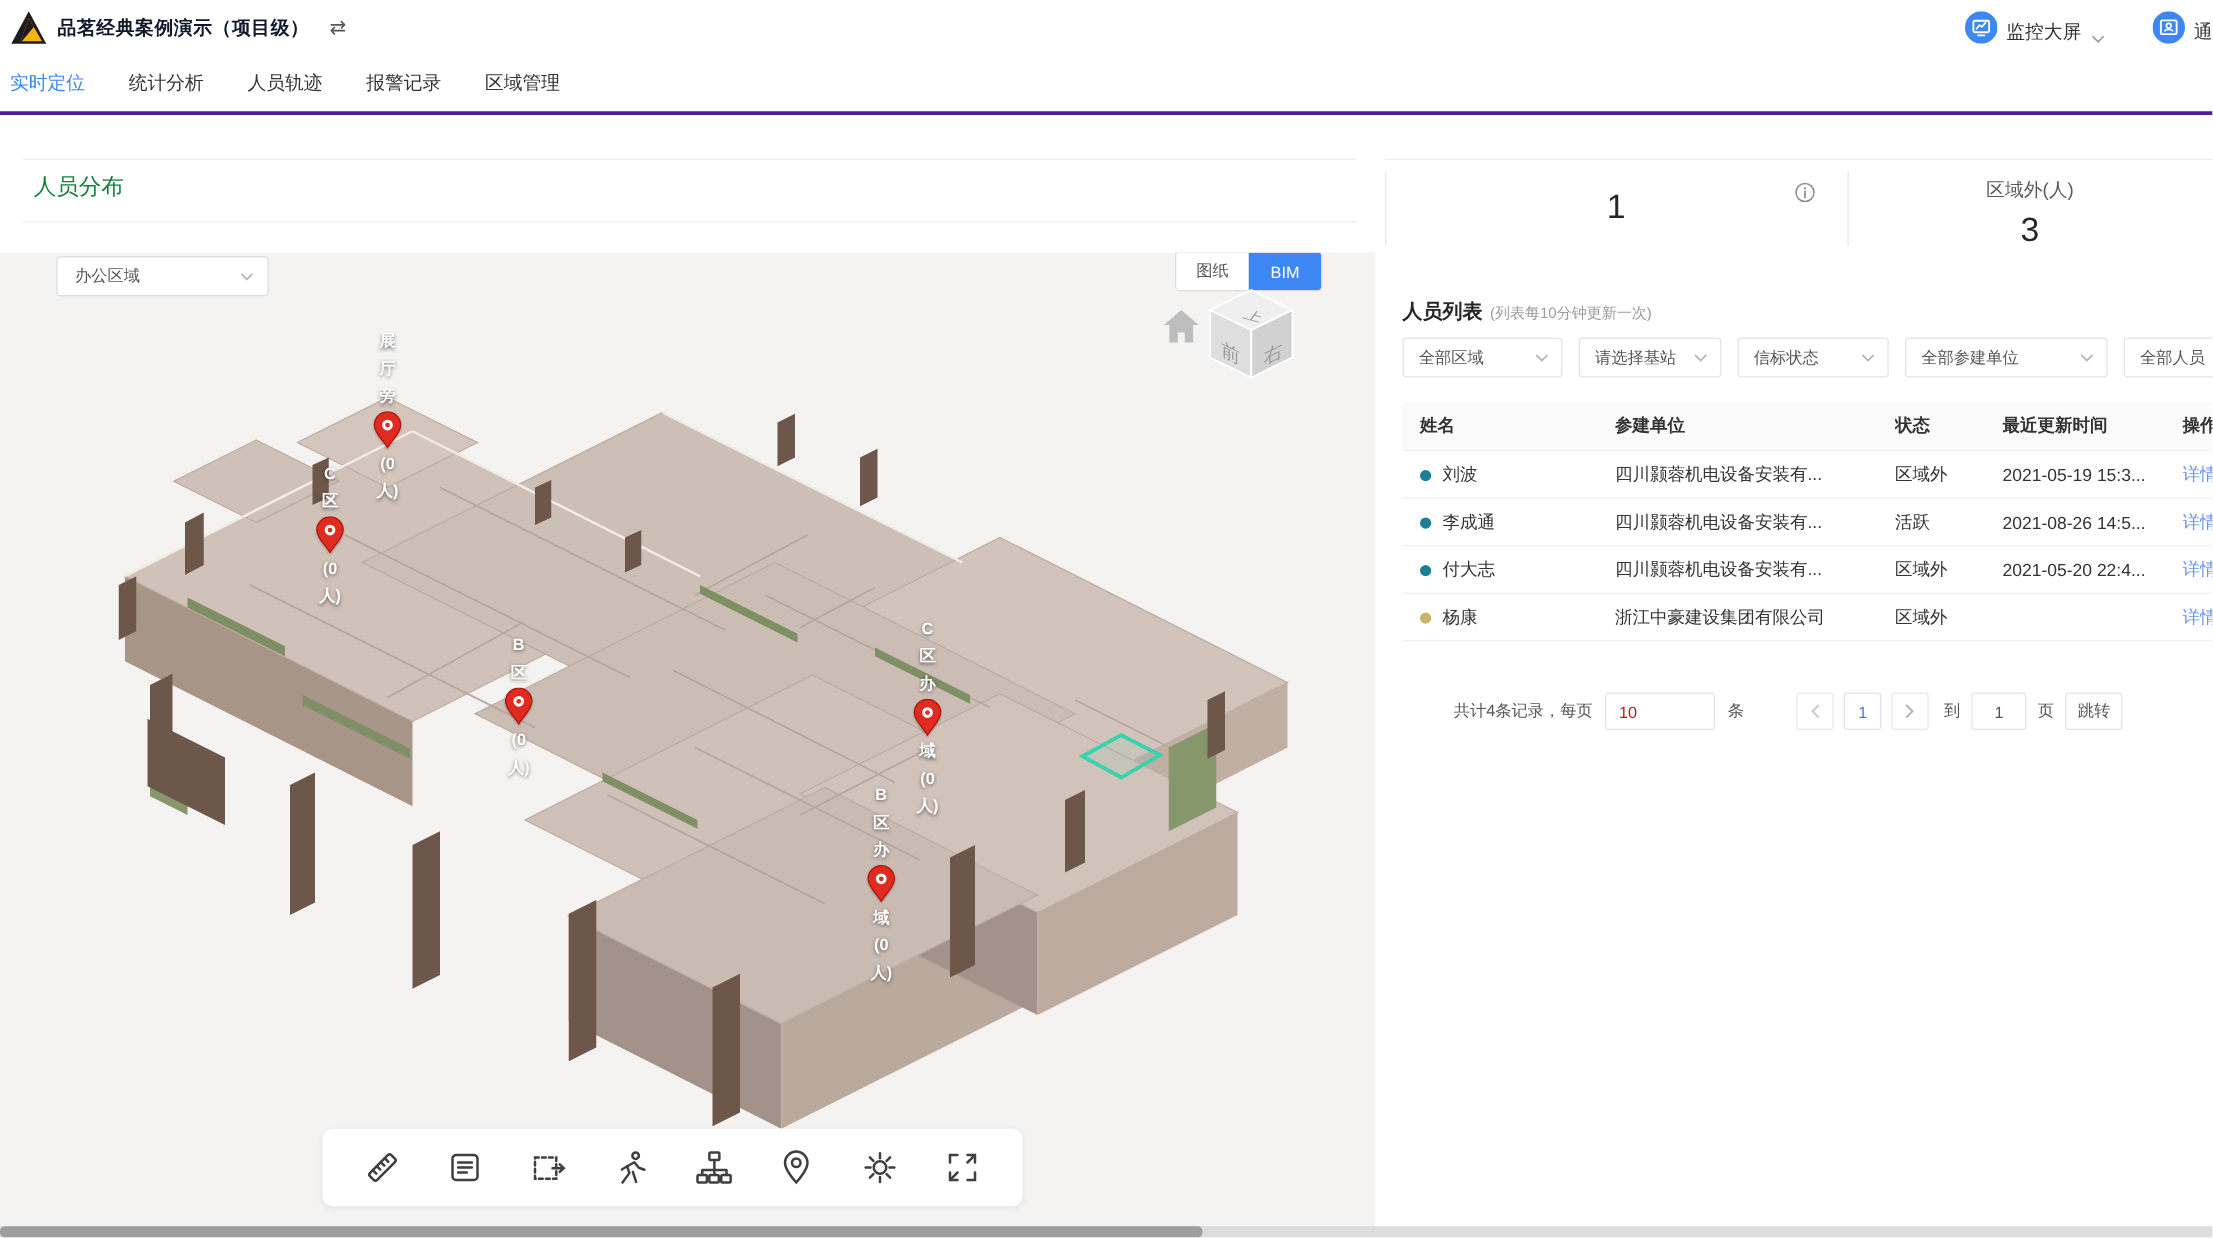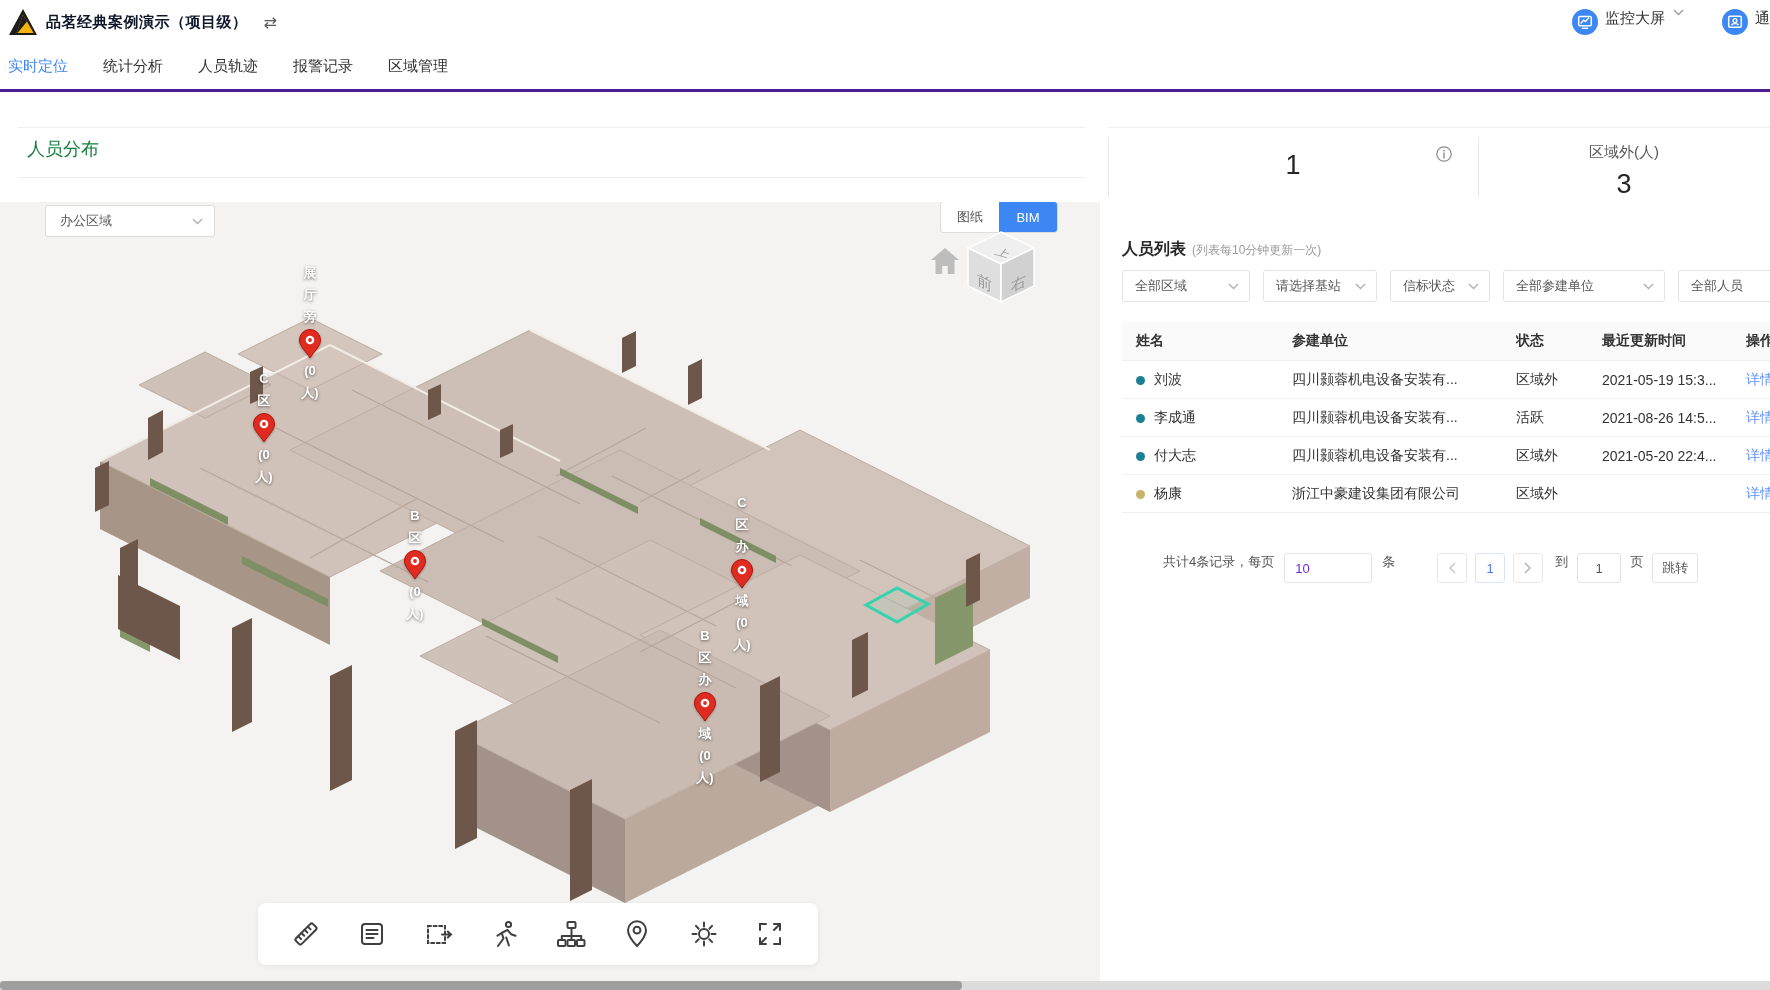--- a/index.html
+++ b/index.html
@@ -4,21 +4,21 @@
 <style>
 *{margin:0;padding:0;box-sizing:border-box}
 html,body{width:1770px;height:990px;overflow:hidden}
 body{position:relative;background:#fff;font-family:"Liberation Sans","DejaVu Sans",sans-serif;color:#333}
 
 
 .header{position:absolute;left:0;top:0;width:1770px;height:44px;background:#fff;display:flex;align-items:center;padding-left:8px}
 .logo{width:30px;height:28px;margin-right:8px;flex:0 0 auto}
 .app-title{font-size:15px;font-weight:bold;color:#0f172a;letter-spacing:.5px}
 .switch-ic{margin-left:16px;font-size:16px;color:#595959;cursor:pointer}
-.grp{position:absolute;top:9px;display:flex;align-items:flex-start;gap:7px}
+.grp{position:absolute;top:9px;display:flex;align-items:flex-end;gap:7px}
 .grp-monitor{left:1572px}
 .grp-contacts{left:1722px;width:60px}
 .grp .lbl{font-size:15px;color:#333;white-space:nowrap}
 .chev-sm{margin-left:1px}
 
 
 .tabs{position:absolute;left:0;top:44px;width:1770px;height:48px;border-bottom:3px solid #4c1d95;display:flex;align-items:center;padding-left:8px;background:#fff}
 .tab{font-size:15px;color:#333;margin-right:35px;cursor:pointer;white-space:nowrap}
 .tab.active{color:#3d87f5}
 
@@ -54,38 +54,38 @@
 .stat-div{position:absolute;top:137px;height:60px;border-left:1px solid #e8e8e8}
 .info-ic{position:absolute;left:1436px;top:146px;cursor:pointer}
 
 .roster-title{position:absolute;left:1122px;top:239px;font-size:16px;font-weight:bold;color:#262626}
 .roster-sub{font-size:12px;color:#9b9b9b;font-weight:normal;margin-left:6px}
 
 .filters{position:absolute;left:1122px;top:270px;display:flex;gap:13px}
 .filter{height:32px;background:#fff;border:1px solid #e3e3e3;border-radius:3px;display:flex;align-items:center;justify-content:space-between;padding:0 10px 0 12px;font-size:13px;color:#555;cursor:pointer;flex:0 0 auto}
 .filter:nth-child(1){width:128px}
 .filter:nth-child(2){width:114px}
-.filter:nth-child(3){width:100px}
+.filter:nth-child(3){width:121px}
 .filter:nth-child(4){width:162px}
 .filter:nth-child(5){width:120px}
 
 .table{position:absolute;left:1122px;top:322px;width:700px;border-bottom:1px solid #f0f0f0}
 .thead{display:flex;height:38px;background:#fafafa;align-items:center;font-size:14px;color:#333;font-weight:bold}
 .trow{display:flex;height:38px;align-items:center;border-top:1px solid #f0f0f0;font-size:14px;color:#333;background:#fff}
 .cell{flex:0 0 auto;white-space:nowrap;overflow:hidden}
 .col-0{width:170px;padding-left:14px}
 .col-1{width:224px}
 .col-2{width:86px}
 .col-3{width:144px}
 .col-4{width:60px}
 .dot{width:9px;height:9px;border-radius:50%;display:inline-block;margin-right:9px;vertical-align:-1px}
 .action{color:#6393f9;cursor:pointer}
 
-.pagination{position:absolute;left:1163px;top:553px;height:32px;display:flex;align-items:flex-start;font-size:13px;color:#555;white-space:nowrap}
-.pg-size{width:88px;height:30px;border:1px solid #e3e3e3;border-radius:3px;padding:0 10px;font-size:13px;color:#6d28d9;margin:0 10px;outline:none}
+.pagination{position:absolute;left:1163px;top:553px;height:32px;display:flex;align-items:center;font-size:13px;color:#555;white-space:nowrap}
+.pg-size{width:88px;height:30px;border:1px solid #e3e3e3;border-radius:3px;padding:0 10px;font-size:13px;color:#b91c1c;margin:0 10px;outline:none}
 .pg-btn{width:30px;height:30px;border:1px solid #e8e8e8;border-radius:3px;background:#fff;display:flex;align-items:center;justify-content:center;margin-left:8px;cursor:pointer}
 .pg-cur{width:30px;height:30px;border:1px solid #d9e2f8;border-radius:3px;background:#fff;display:flex;align-items:center;justify-content:center;margin-left:8px;color:#4a79e8;cursor:pointer}
 .pg-btn:first-of-type{margin-left:42px}
 .pg-to{margin-left:12px}
 .pg-pageinput{width:44px;height:30px;border:1px solid #e3e3e3;border-radius:3px;text-align:center;margin:0 9px;font-size:13px;color:#555;outline:none}
 .jump-btn{height:30px;padding:0 9px;border:1px solid #e3e3e3;border-radius:3px;background:#fff;font-size:13px;color:#555;margin-left:9px;cursor:pointer}
 
 
 .hscroll{position:absolute;left:0;top:981px;width:1770px;height:9px;background:#dcdcdc}
 .hthumb{position:absolute;left:0;top:0;width:962px;height:9px;background:#9e9e9e;border-radius:4px;cursor:grab}

